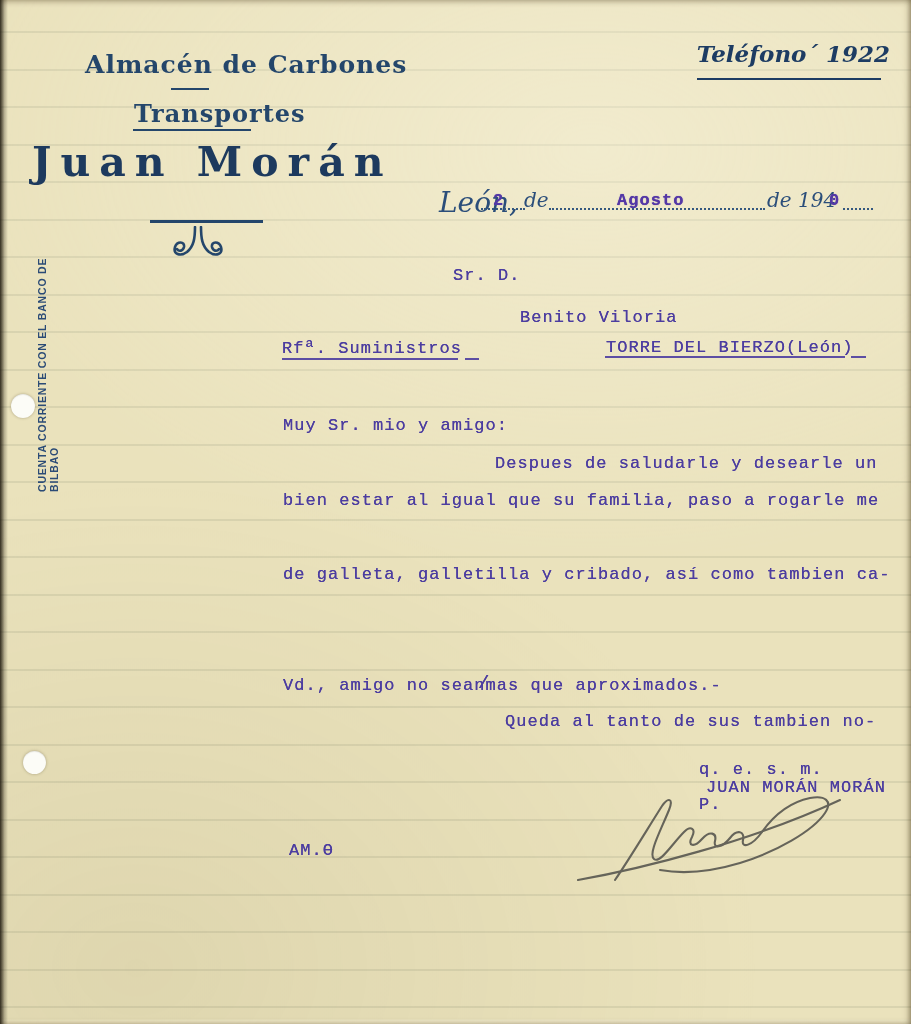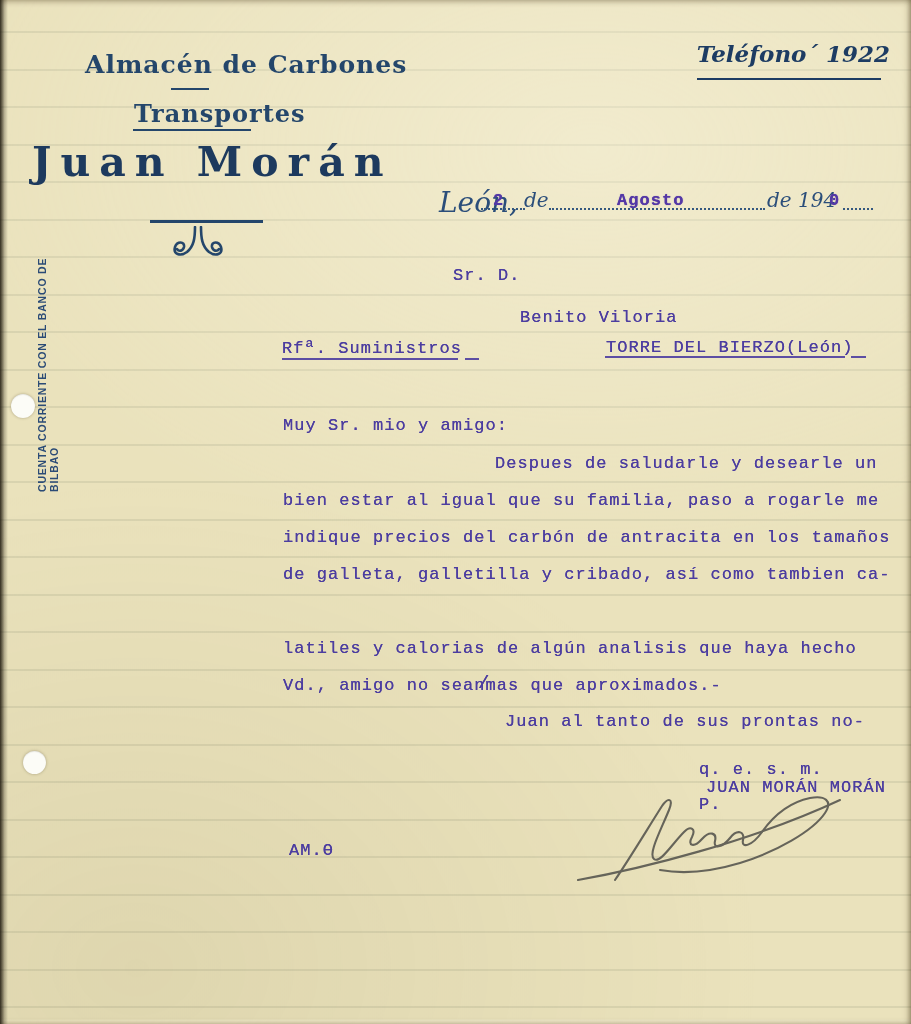--- a/index.html
+++ b/index.html
@@ -102,25 +102,23 @@
   <div class="abs tw-under" style="left:465px;top:358px;width:14px;"></div>
 
   <div class="abs tw" style="left:606px;top:338px;">TORRE DEL BIERZO(León)</div>
   <div class="abs tw-under" style="left:605px;top:356px;width:240px;"></div>
   <div class="abs tw-under" style="left:851px;top:356px;width:15px;"></div>
 
   <div class="abs tw" style="left:283px;top:416px;">Muy Sr. mio y amigo:</div>
 
   <div class="abs tw" style="left:483px;top:454px;margin-left:12px;">Despues de saludarle y desearle un</div>
   <div class="abs tw" style="left:283px;top:491px;">bien estar al igual que su familia, paso a rogarle me</div>
-  <div class="abs tw" style="left:283px;top:528px;">indique precios del carbón de antracita en los tamaños</div>
   <div class="abs tw" style="left:283px;top:565px;">de galleta, galletilla y cribado, así como tambien ca-</div>
-  <div class="abs tw" style="left:283px;top:639px;">latiles y calorias de algún analisis que haya hecho</div>
   <div class="abs tw" style="left:283px;top:676px;">Vd., amigo no seanmas que aproximados.-</div>
-  <div class="abs tw" style="left:505px;top:712px;">Juan al tanto de sus prontas no-</div>
+  <div class="abs tw" style="left:505px;top:712px;">Queda al tanto de sus tambien no-</div>
 
   <div class="abs tw" style="left:478px;top:672px;font-size:19px;">/</div>
 
   <div class="abs tw" style="left:699px;top:760px;">q. e. s. m.</div>
   <div class="abs tw" style="left:706px;top:778px;">JUAN MORÁN MORÁN</div>
   <div class="abs tw" style="left:699px;top:795px;">P.</div>
   <div class="abs tw" style="left:289px;top:841px;">AM.Ɵ</div>
 
   <div class="abs" style="left:570px;top:772px;">
     <svg width="300" height="112" viewBox="0 0 300 112">

